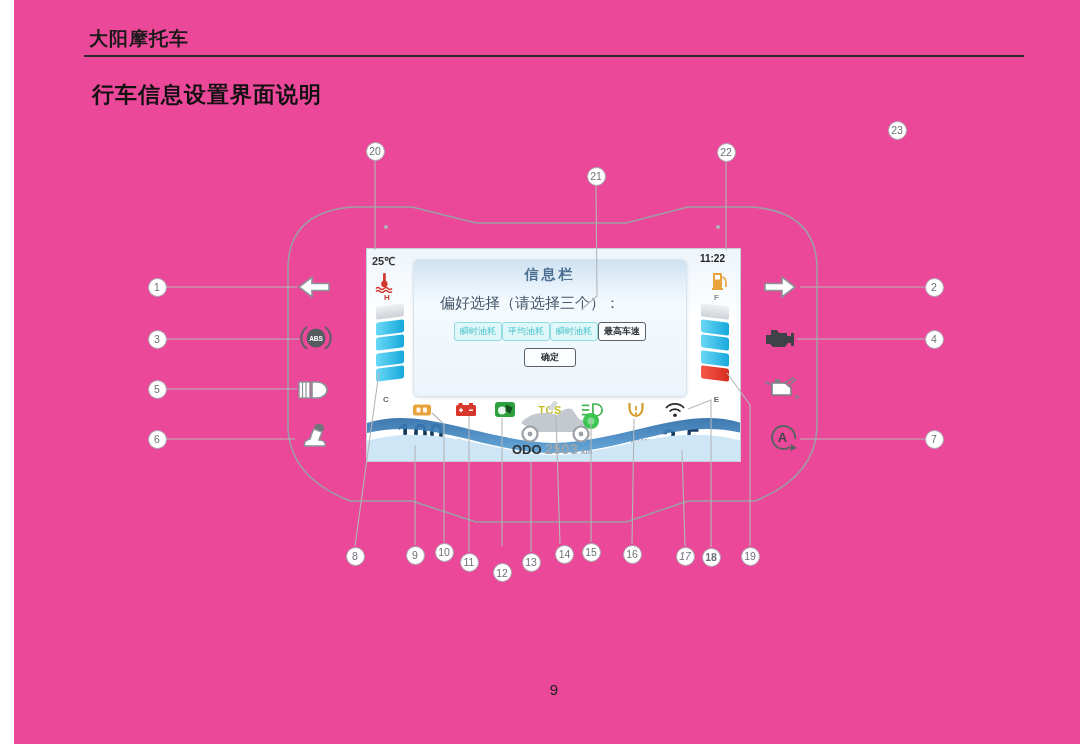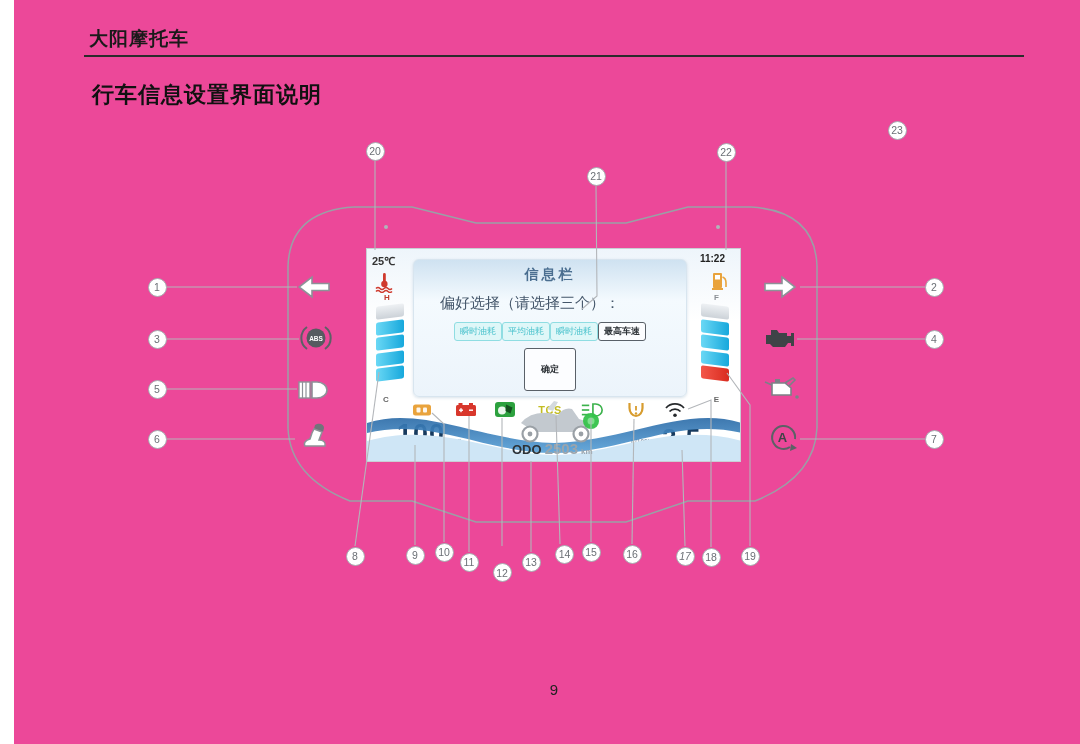--- a/index.html
+++ b/index.html
@@ -54,21 +54,21 @@
           border:1px solid #d8e5ef;background:linear-gradient(180deg,#cfe2f1,#f4fafe 30%,#ecf4fb);
           box-shadow:0 1px 3px rgba(100,140,170,.25);}
   .dialog .ttl{text-align:center;padding-top:6px;font-size:14px;font-weight:700;color:#4a6e90;letter-spacing:3px;}
   .dialog .prompt{margin:10px 0 0 26px;font-size:15px;color:#44566a;font-weight:400;}
   .optrow{display:flex;justify-content:center;margin-top:9px;}
   .optrow2{gap:16px;margin-top:6px;}
   .opt{font-size:9px;padding:2px 5px;border-radius:3px;background:#fcfdff;color:#2e3338;
        border:1.2px solid #596068;font-weight:700;white-space:nowrap;cursor:pointer;}
   .opt.sel{background:#dff7f8;color:#49c2cc;border:1px solid #8fdde2;font-weight:400;}
   .confirmrow{display:flex;justify-content:center;margin-top:7px;}
-  .opt.wide{padding:14px 16px;}
+  .opt.wide{padding:2px 16px;}
 
   
   .speed{left:30px;top:170px;font-size:27px;font-weight:700;color:#173a5e;letter-spacing:1px;}
   .speed-unit{left:81px;top:189px;font-size:6.5px;color:#8fa3b8;font-weight:700;}
   .cons{left:295px;top:174px;font-size:26px;font-weight:700;color:#173a5e;letter-spacing:1px;}
   .cons-unit{left:264px;top:189px;font-size:6.5px;color:#8fa3b8;font-weight:700;}
   .odo-row{left:145px;top:191px;display:flex;align-items:baseline;gap:3px;z-index:6;}
   .odo-l{font-size:13px;font-weight:800;color:#2d3237;}
   .odo-v{font-size:15px;color:#9aa4ad;font-weight:700;}
   .odo-u{font-size:8px;color:#9aa4ad;font-weight:700;}
@@ -130,21 +130,21 @@
       <div class="callout" style="left: 331.5px; top: 546.5px;">8</div>
       <div class="callout" style="left: 391.5px; top: 545.5px;">9</div>
       <div class="callout" style="left: 420.5px; top: 542.5px;">10</div>
       <div class="callout" style="left: 445.5px; top: 552.5px;">11</div>
       <div class="callout" style="left: 478.5px; top: 563px;">12</div>
       <div class="callout" style="left: 507.5px; top: 552.5px;">13</div>
       <div class="callout" style="left: 541px; top: 544.5px; text-align: right;">14</div>
       <div class="callout" style="left: 567.5px; top: 542.5px;">15</div>
       <div class="callout" style="left: 608.5px; top: 544.5px;">16</div>
       <div class="callout" style="left: 661.5px; top: 546.5px; font-style: italic;">17</div>
-      <div class="callout" style="left: 687.5px; top: 547.5px;">18</div>
+      <div class="callout" style="left: 687.5px; top: 547.5px; font-weight: bold;">18</div>
       <div class="callout" style="left: 726.5px; top: 546.5px;">19</div>
       <div class="callout" style="left: 351.5px; top: 141.5px;">20</div>
       <div class="callout" style="left: 572.5px; top: 166.5px;">21</div>
       <div class="callout" style="left: 702.5px; top: 142.5px;">22</div>
       <div class="callout" style="left: 873.5px; top: 120.5px;">23</div>
     </div>
 
   <svg class="bezicon" style="left:283px;top:273px" width="34" height="28" viewBox="0 0 34 28">
     <path d="M32 10.5 H15 V4 L2 14 L15 24 V17.5 H32 Z" fill="#fff" stroke="#8d9298" stroke-width="1.6"></path>
   </svg>

